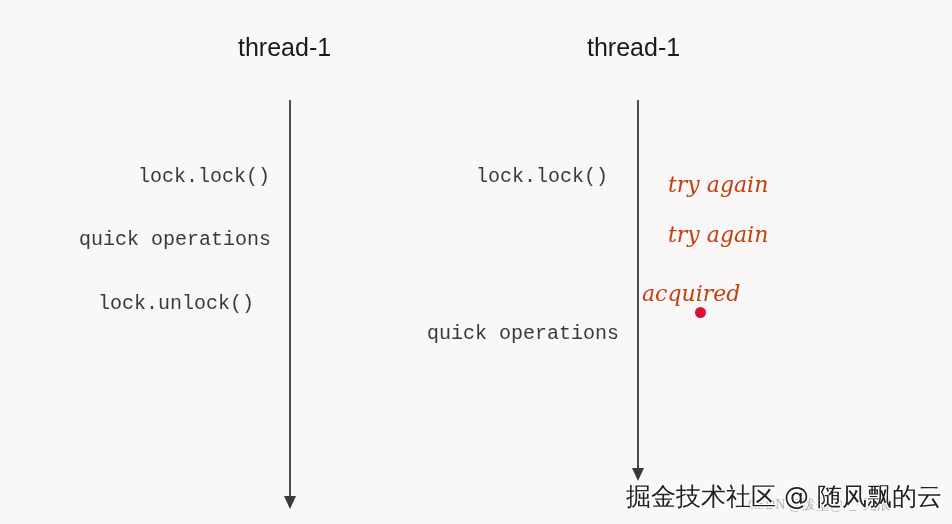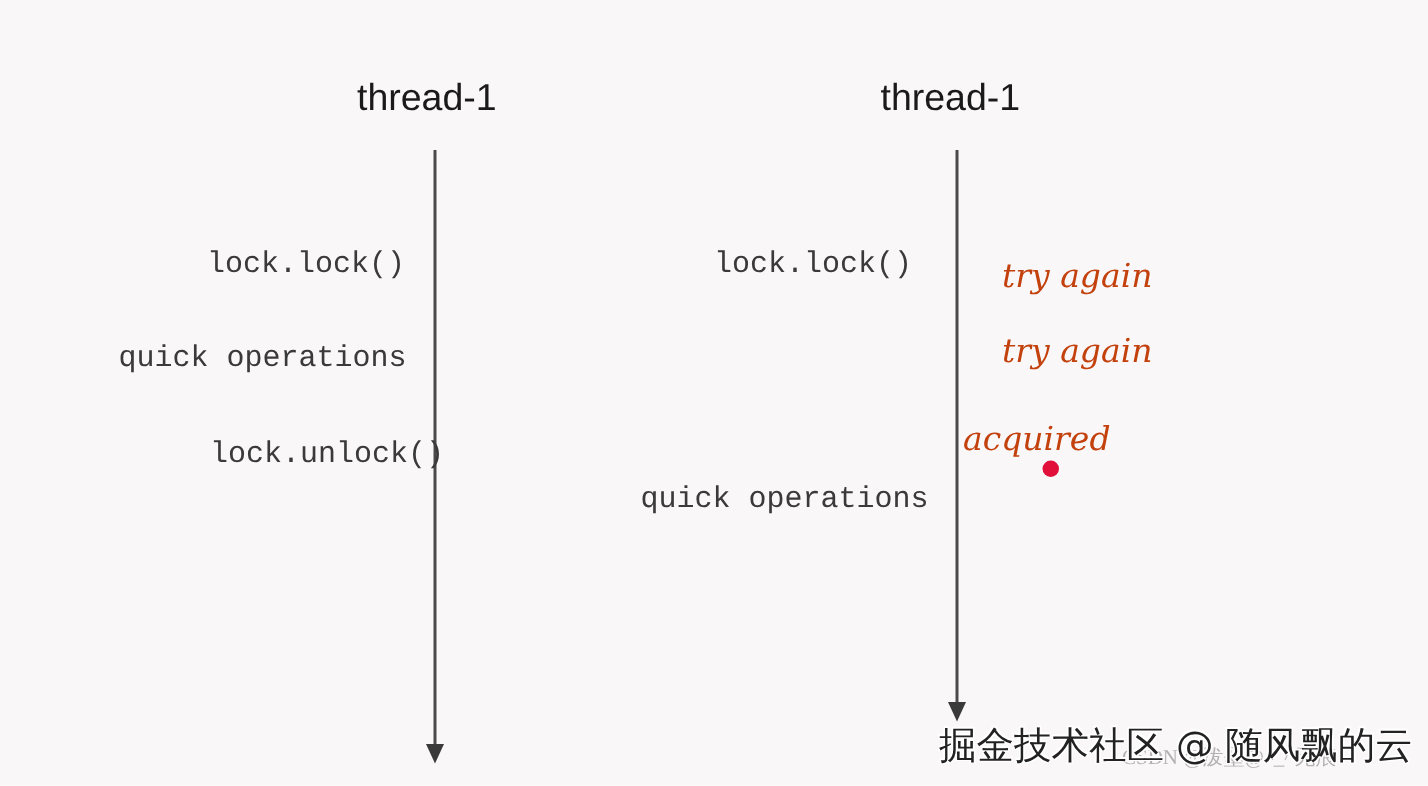--- a/index.html
+++ b/index.html
@@ -5,21 +5,21 @@
     html, body { margin: 0; padding: 0; }
     body {
       width: 952px; height: 524px; overflow: hidden;
       background: #faf7f9;
       position: relative;
       font-family: "Liberation Sans", sans-serif;
     }
     .abs { position: absolute; }
     .thread-title {
       font-family: "Liberation Sans", sans-serif;
-      font-size: 25px; color: #1a1a1a; letter-spacing: 0px; margin-top: 18px;
+      font-size: 25px; color: #1a1a1a; letter-spacing: 0px;
     }
     .code {
       font-family: "Liberation Mono", monospace;
       font-size: 20px; color: #3a3a3a; white-space: pre;
     }
     .code.right { }
     .hand {
       font-family: "DejaVu Serif", serif;
       font-style: italic;
       font-size: 22px; color: #c2410c; white-space: pre;
@@ -54,21 +54,21 @@
 <div class="abs" style="left:0;top:0;width:952px;height:524px;">
 
   <div>
     <div class="abs thread-title" style="left:238px;top:33px;">thread-1</div>
 
     <div class="abs timeline-line" style="left:289px;top:100px;height:398px;"></div>
     <div class="abs arrowhead" style="left:284px;top:496px;"></div>
 
     <div class="abs code right" style="right:682px;top:165px;">lock.lock()</div>
     <div class="abs code right" style="right:681px;top:228px;">quick operations</div>
-    <div class="abs code right" style="right:656px;top:292px;margin-left:16px;">lock.unlock()</div>
+    <div class="abs code right" style="right:698px;top:292px;margin-left:16px;">lock.unlock()</div>
   </div>
 
   <div>
     <div class="abs thread-title" style="left:587px;top:33px;">thread-1</div>
 
     <div class="abs timeline-line" style="left:637px;top:100px;height:370px;"></div>
     <div class="abs arrowhead" style="left:632px;top:468px;"></div>
 
     <div class="abs code right" style="right:344px;top:165px;">lock.lock()</div>
     <div class="abs code right" style="right:333px;top:322px;">quick operations</div>

